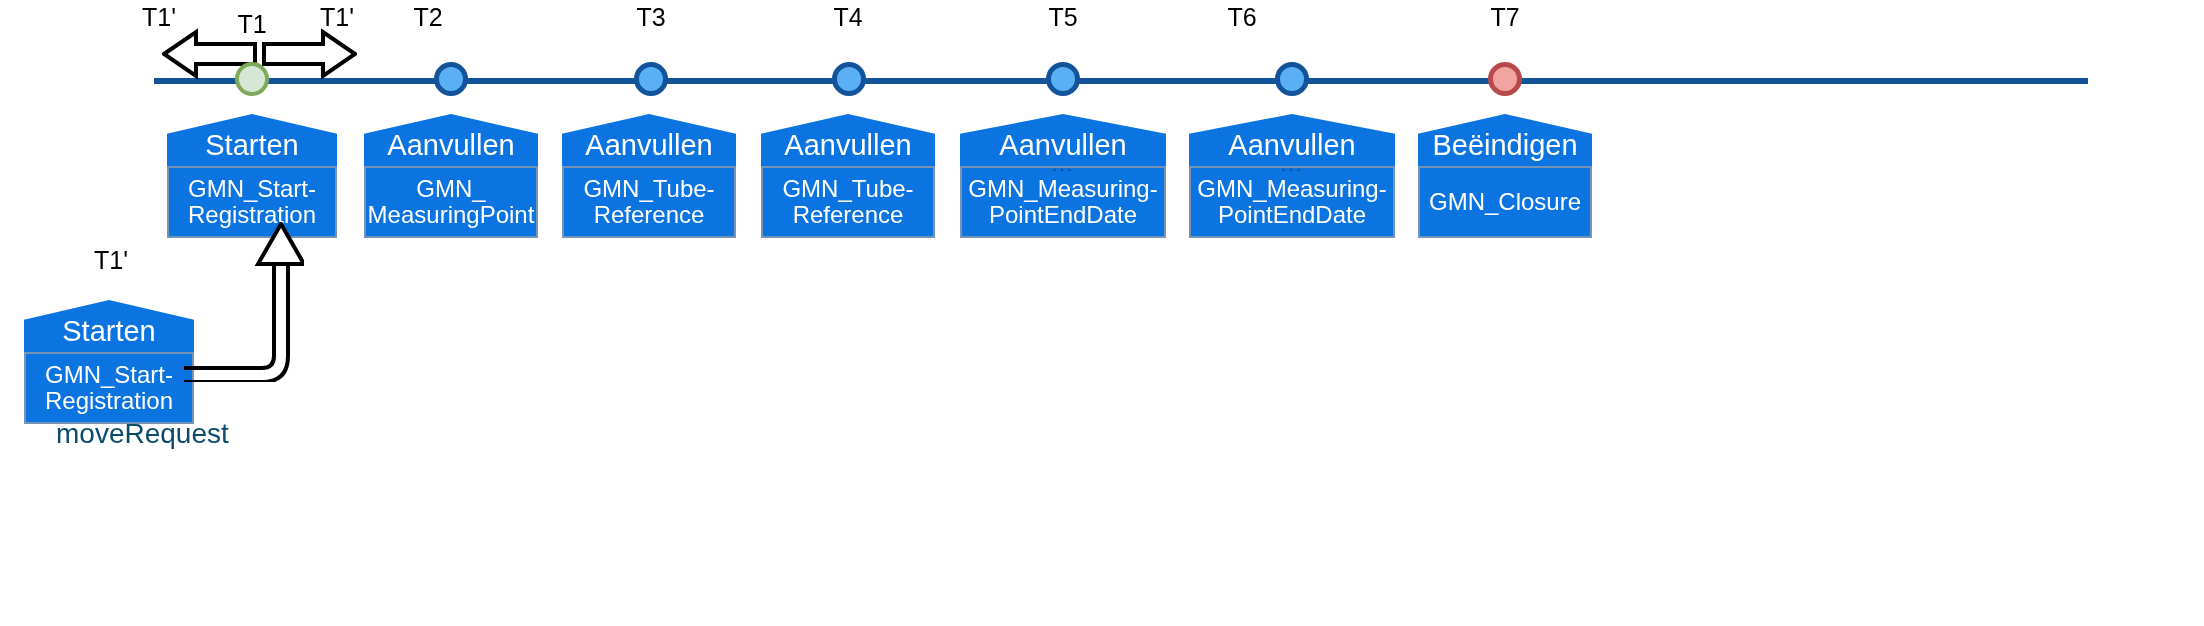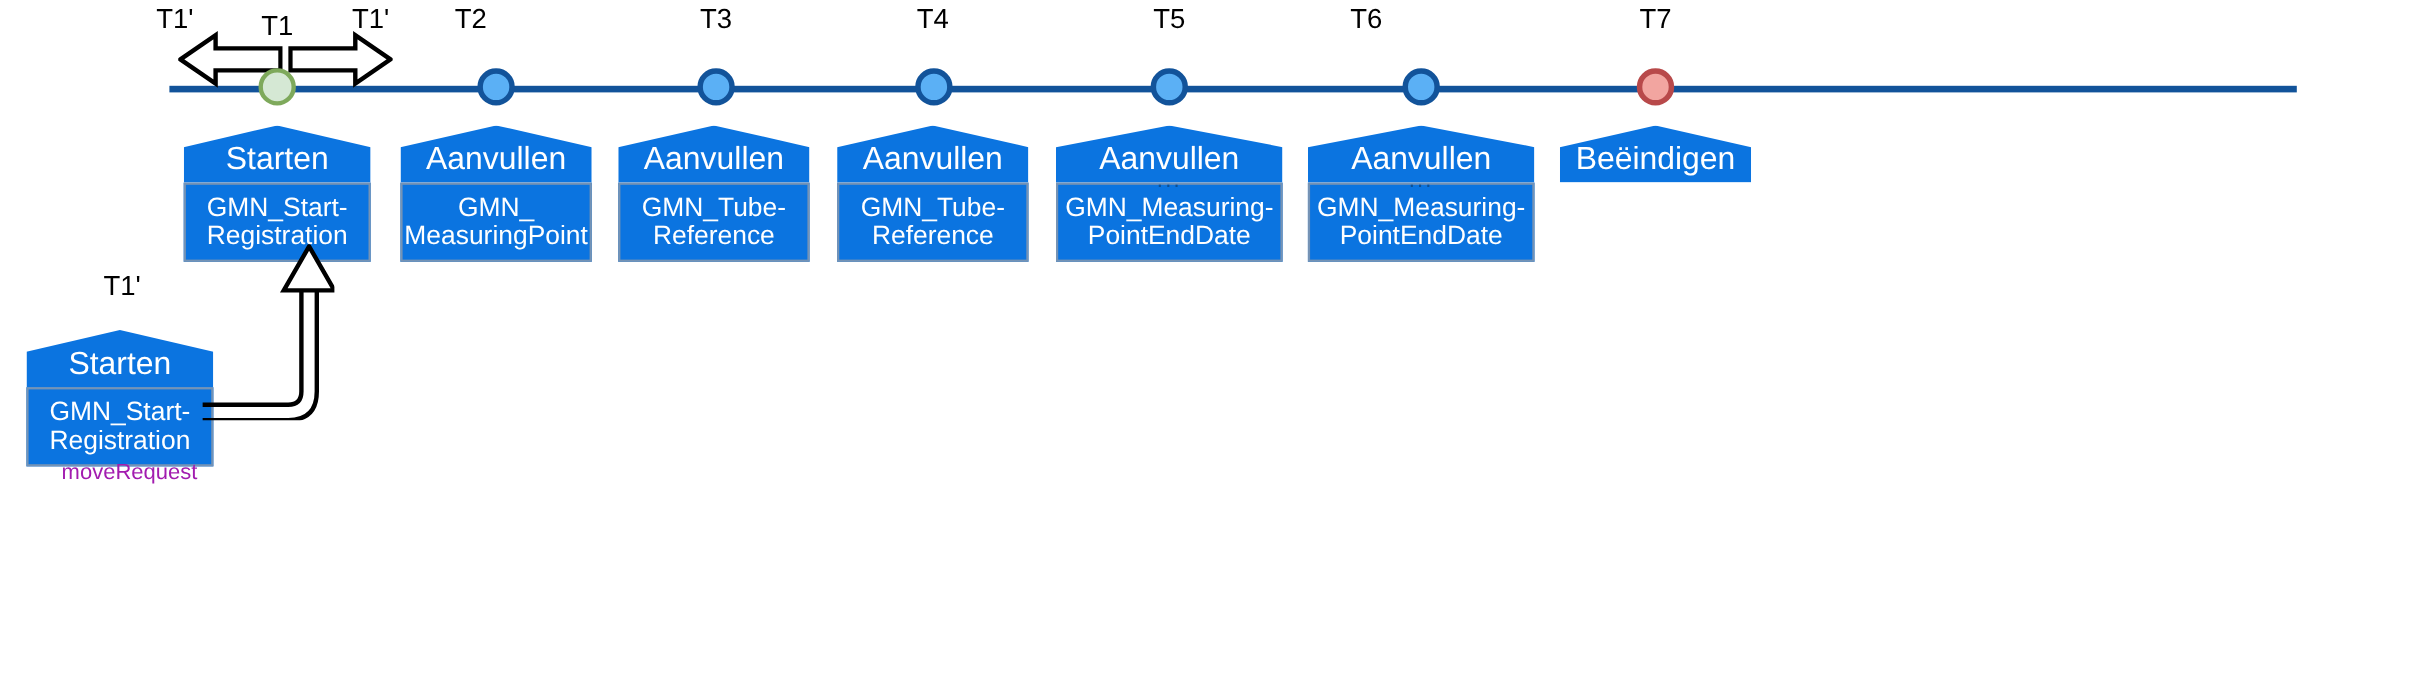--- a/index.html
+++ b/index.html
@@ -80,22 +80,22 @@
     display:flex;
     align-items:center;
     justify-content:center;
     white-space:pre-line;
   }
 
   
   .arrow-svg{position:absolute;}
   .caption{
     position:absolute;
-    font-size:20px;
-    color:#a21caf;
+    font-size:28px;
+    color:#0c4a6e;
     white-space:nowrap;
   }
 </style>
 </head>
 <body>
 
 <div id="stage">
 
   <div class="axis" style="left:130px;top:78px;width:1934px;"></div>
 
@@ -178,20 +178,21 @@
     </div>
     <div class="body" style="height:72px;">GMN_Measuring-
 PointEndDate</div>
   </div>
 
   <div class="card" style="left:1394px;top:114px;width:174px;">
     <div class="pent" style="height:52px;">
       <span class="pshape"></span>
       <span class="ptext">Beëindigen</span>
     </div>
+    <div class="body" style="height:72px;">GMN_Closure</div>
   </div>
 
   <div class="tick-label" style="left:62px;top:248px;width:50px;">T1'</div>
 
   <div class="card" style="left:0px;top:300px;width:170px;">
     <div class="pent" style="height:52px;">
       <span class="pshape"></span>
       <span class="ptext">Starten</span>
     </div>
     <div class="body" style="height:72px;">GMN_Start-

